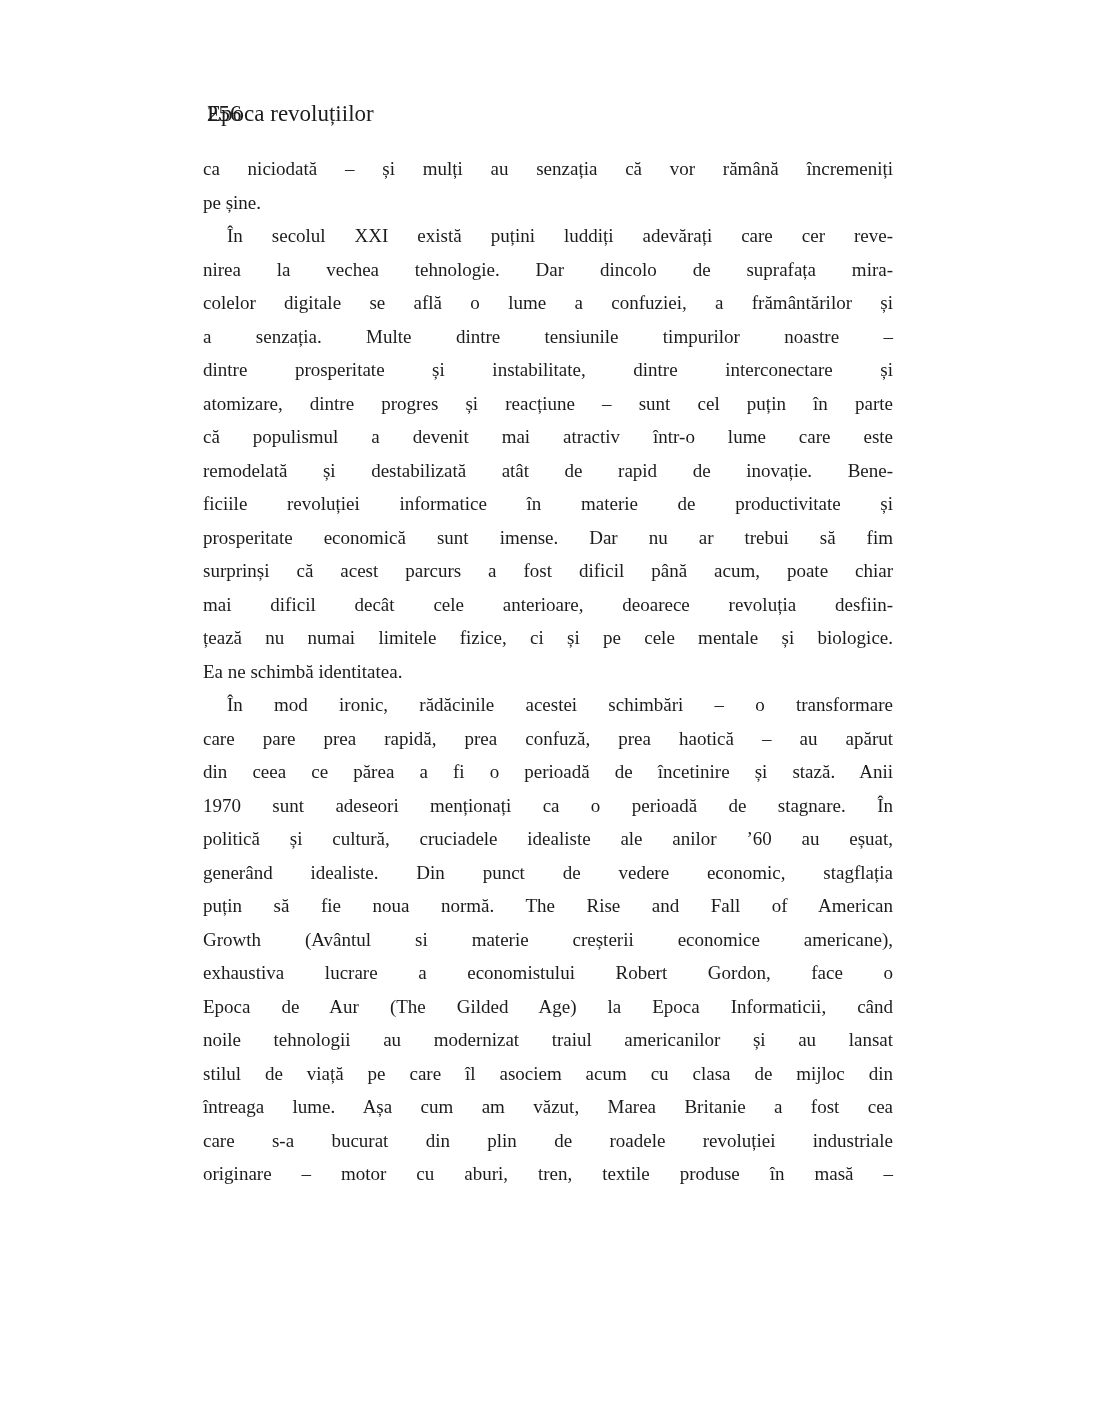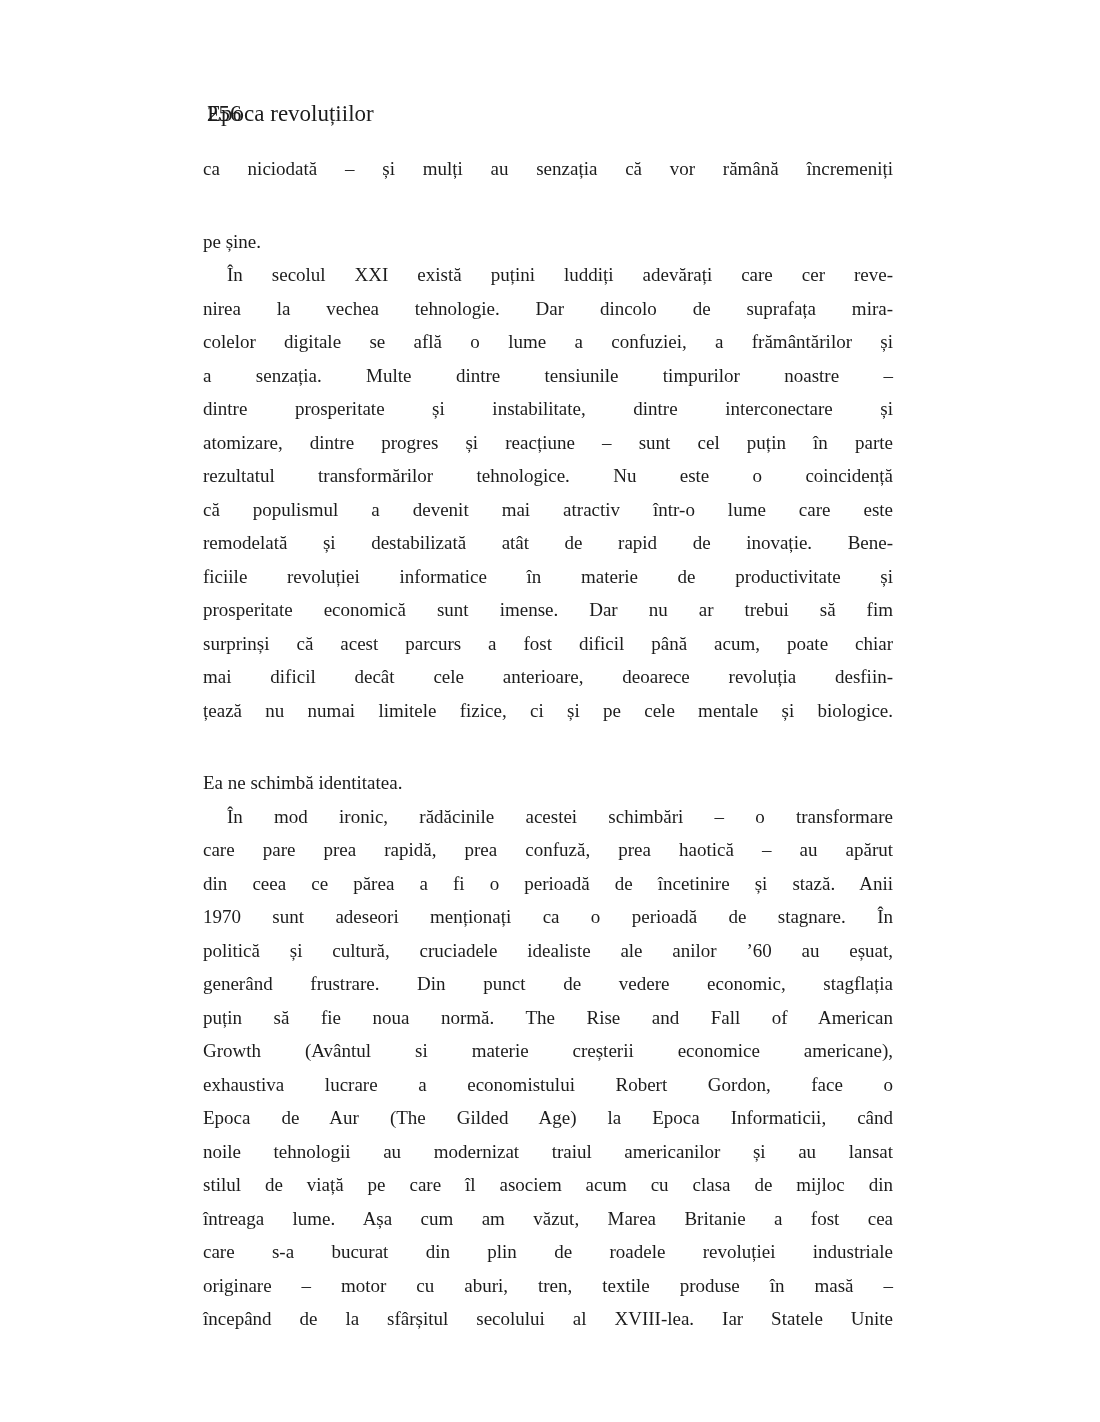--- a/index.html
+++ b/index.html
@@ -44,21 +44,20 @@
     line-height: 33.5px;
   }
   .line {
     text-align: justify;
     text-align-last: justify;
     height: 33.5px;
     white-space: nowrap;
   }
   .line.end {
     text-align-last: left;
-    margin-top: 39px;
   }
   .line.indent {
     text-indent: 24px;
   }
   .it {
   }
 </style>
 </head>
 <body>
 
@@ -69,39 +68,37 @@
   </div>
   <div class="body-text" id="body-text">
       <div class="line"><span class="">ca niciodată – și mulți au senzația că vor rămână încremeniți</span></div>
       <div class="line end"><span class="">pe șine.</span></div>
       <div class="line indent"><span class="">În secolul XXI există puțini luddiți adevărați care cer reve-</span></div>
       <div class="line"><span class="">nirea la vechea tehnologie. Dar dincolo de suprafața mira-</span></div>
       <div class="line"><span class="">colelor digitale se află o lume a confuziei, a frământărilor și</span></div>
       <div class="line"><span class="">a senzația. Multe dintre tensiunile timpurilor noastre –</span></div>
       <div class="line"><span class="">dintre prosperitate și instabilitate, dintre interconectare și</span></div>
       <div class="line"><span class="">atomizare, dintre progres și reacțiune – sunt cel puțin în parte</span></div>
-      <div class="line"><span class="">rezultatul transformărilor tehnologice. Nu este o coincidență</span></div>
       <div class="line"><span class="">că populismul a devenit mai atractiv într-o lume care este</span></div>
       <div class="line"><span class="">remodelată și destabilizată atât de rapid de inovație. Bene-</span></div>
       <div class="line"><span class="">ficiile revoluției informatice în materie de productivitate și</span></div>
       <div class="line"><span class="">prosperitate economică sunt imense. Dar nu ar trebui să fim</span></div>
       <div class="line"><span class="">surprinși că acest parcurs a fost dificil până acum, poate chiar</span></div>
       <div class="line"><span class="">mai dificil decât cele anterioare, deoarece revoluția desfiin-</span></div>
       <div class="line"><span class="">țează nu numai limitele fizice, ci și pe cele mentale și biologice.</span></div>
       <div class="line end"><span class="">Ea ne schimbă identitatea.</span></div>
       <div class="line indent"><span class="">În mod ironic, rădăcinile acestei schimbări – o transformare</span></div>
       <div class="line"><span class="">care pare prea rapidă, prea confuză, prea haotică – au apărut</span></div>
       <div class="line"><span class="">din ceea ce părea a fi o perioadă de încetinire și stază. Anii</span></div>
       <div class="line"><span class="">1970 sunt adeseori menționați ca o perioadă de stagnare. În</span></div>
       <div class="line"><span class="">politică și cultură, cruciadele idealiste ale anilor ’60 au eșuat,</span></div>
-      <div class="line"><span class="">generând frustrare. Din punct de vedere economic, stagflația</span></div>
+      <div class="line"><span class="">generând idealiste. Din punct de vedere economic, stagflația</span></div>
       <div class="line"><span class="">puțin să fie noua normă. </span><span class="it">The Rise and Fall of American</span></div>
       <div class="line"><span class="it">Growth (Avântul si materie creșterii economice americane)</span><span class="">,</span></div>
       <div class="line"><span class="">exhaustiva lucrare a economistului Robert Gordon, face o</span></div>
       <div class="line"><span class="">Epoca de Aur (</span><span class="it">The Gilded Age</span><span class="">) la Epoca Informaticii, când</span></div>
       <div class="line"><span class="">noile tehnologii au modernizat traiul americanilor și au lansat</span></div>
       <div class="line"><span class="">stilul de viață pe care îl asociem acum cu clasa de mijloc din</span></div>
       <div class="line"><span class="">întreaga lume. Așa cum am văzut, Marea Britanie a fost cea</span></div>
       <div class="line"><span class="">care s-a bucurat din plin de roadele revoluției industriale</span></div>
       <div class="line"><span class="">originare – motor cu aburi, tren, textile produse în masă –</span></div>
-      <div class="line"><span class="">începând de la sfârșitul secolului al XVIII-lea. Iar Statele Unite</span></div>
     </div>
 </div>
 
 </body></html>

